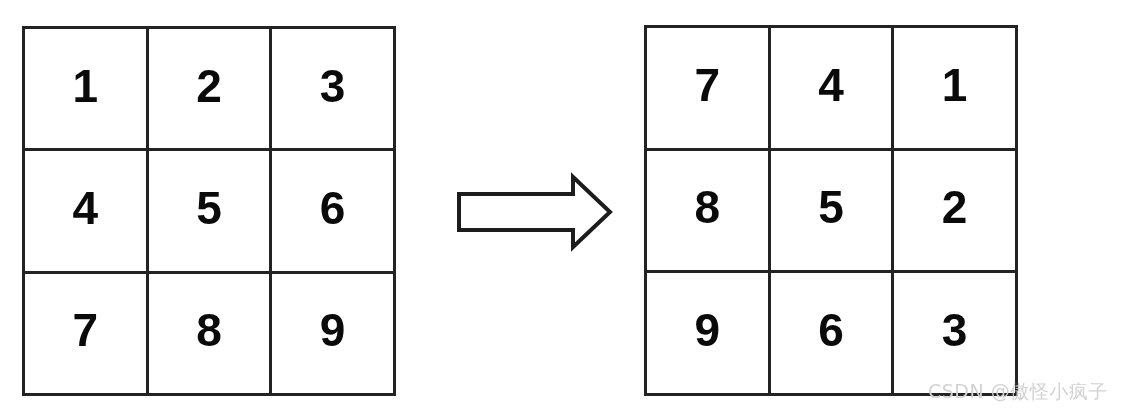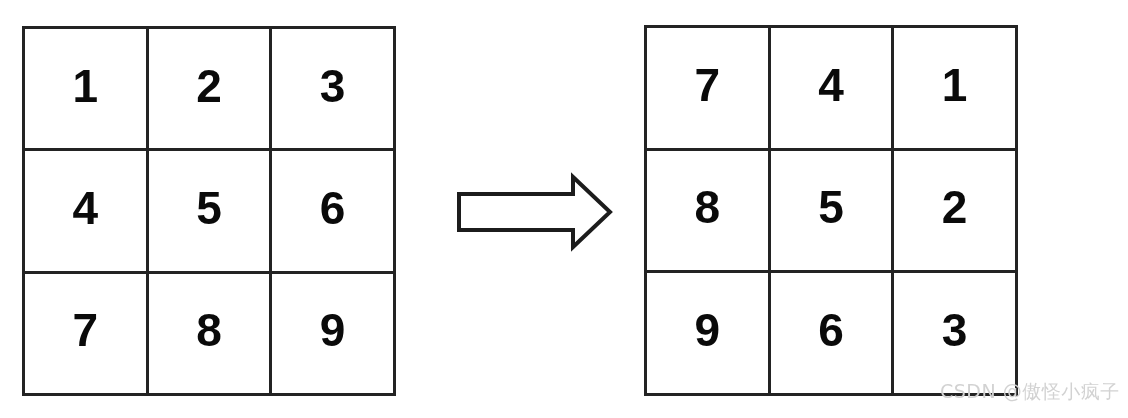--- a/index.html
+++ b/index.html
@@ -76,21 +76,20 @@
   #watermark {
     position: absolute;
     left: 928px;
     top: 379px;
     font-family: "DejaVu Sans", sans-serif;
     font-size: 19px;
     color: #d2d2d2;
     white-space: nowrap;
     letter-spacing: 0.5px;
     user-select: none;
-    margin-left: 12px;
   }
 </style>
 </head>
 <body>
 
 <div id="canvas">
 
   <div class="grid" id="grid-source">
     <div class="cell">
       <span class="cell-value">1</span>

